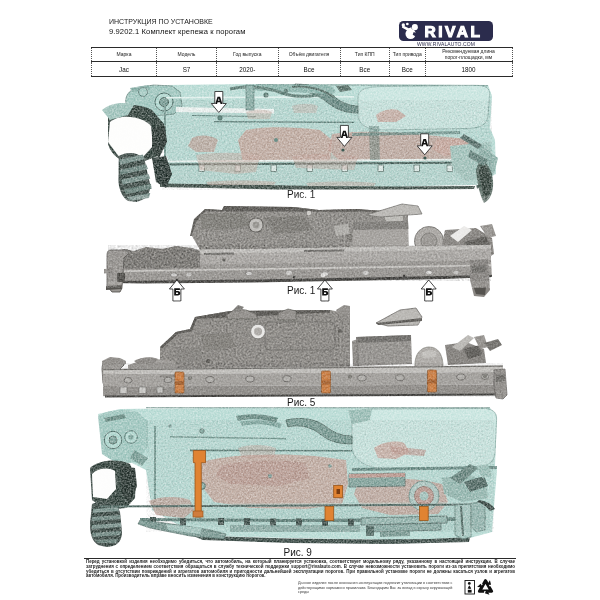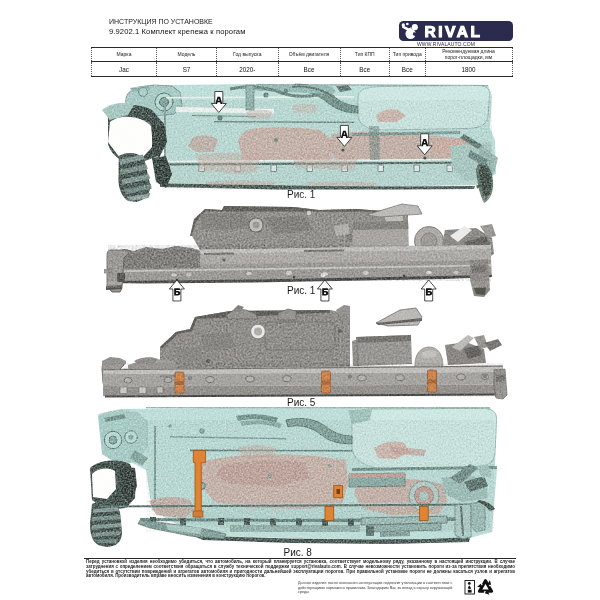--- a/index.html
+++ b/index.html
@@ -1,21 +1,21 @@
 <!DOCTYPE html>
 <html><head>
 <meta charset="utf-8">
 <style>
   html,body{margin:0;padding:0;background:#fff;}
   body{width:600px;height:600px;position:relative;font-family:"Liberation Sans",sans-serif;overflow:hidden;}
   .abs{position:absolute;}
   .hdr1{left:109px;top:18px;font-size:7px;color:#1c1c1c;letter-spacing:0;}
   .hdr2{left:109px;top:27px;font-size:7.6px;font-weight:normal;color:#111;letter-spacing:0.1px;}
   .www{left:399px;top:40.8px;width:94px;text-align:center;font-size:5px;color:#2b2b4a;letter-spacing:0.1px;}
-  .logo{left:399px;top:20.5px;width:114px;height:20px;background:#2b2c4d;border-radius:4.5px;}
+  .logo{left:399px;top:20.5px;width:94px;height:20px;background:#2b2c4d;border-radius:4.5px;}
   .cap{font-size:10px;color:#1a1a1a;}
   table.spec{position:absolute;left:91px;top:46.5px;border-collapse:collapse;table-layout:fixed;}
   table.spec td{border-top:1px solid #2a2a2a;border-bottom:1px solid #2a2a2a;border-left:1px dotted #555;border-right:1px dotted #555;text-align:center;vertical-align:middle;padding:0;}
   td.h{font-size:5px;color:#222;height:13.5px;}
   td.d{font-size:6.3px;color:#111;height:14px;}
   .ftext{left:86px;top:560px;width:429px;font-size:4.45px;line-height:4.8px;color:#1d1d1d;text-align:justify;font-weight:bold;}
   .tiny{left:298px;top:581px;width:162px;font-size:3.8px;line-height:4.6px;color:#3a3a3a;}
   .rule{left:84px;top:557.5px;width:432px;height:1px;background:#2a2a2a;}
 </style>
 </head>
@@ -467,21 +467,21 @@
 
   <g>
     <path d="M103.3,44.5 L115.5,44.5 L115.5,56.7 L111.3,56.7 L111.3,111 L105,111 L105,56.7 L103.3,56.7 Z" fill="#e08332" stroke="#9a561a" stroke-width="0.8"></path>
     <rect x="103" y="105" width="10" height="6" fill="#d07c3c" stroke="#9a561a" stroke-width="0.7"></rect>
     <rect x="243.7" y="79.5" width="8.8" height="12.2" fill="#e08332" stroke="#9a561a" stroke-width="0.8"></rect>
     <path d="M246.5,83 L250,83 L250,88 L246.5,88 Z" fill="#7a3c10"></path>
     <rect x="235" y="100.5" width="8.7" height="14" fill="#e08332" stroke="#9a561a" stroke-width="0.8"></rect>
     <rect x="329.5" y="100.5" width="8.7" height="14" fill="#e08332" stroke="#9a561a" stroke-width="0.8"></rect>
   </g>
 </svg>
-<div class="abs cap" style="left:283.5px;top:546.5px;">Рис. 8</div>
+<div class="abs cap" style="left:283.5px;top:546.5px;">Рис. 9</div>
 
 <div class="abs rule"></div>
 <div class="abs ftext">Перед установкой изделия необходимо убедиться, что автомобиль, на который планируется установка, соответствует модельному ряду, указанному в настоящей инструкции. В случае затруднения с определением соответствия обращаться в службу технической поддержки support@rivalauto.com. В случае невозможности установить пороги из-за препятствия необходимо убедиться в отсутствии повреждений и агрегатов автомобиля и пригодности дальнейшей эксплуатации порогов. При правильной установке пороги не должны касаться узлов и агрегатов автомобиля. Производитель вправе вносить изменения в конструкцию порогов.</div>
 <div class="abs tiny">Данное изделие после окончания эксплуатации подлежит утилизации в соответствии с действующими нормами и правилами. Благодарим Вас за вклад в охрану окружающей среды</div>
 <svg class="abs" style="left:464px;top:579px;" width="30" height="17" viewBox="0 0 30 17">
   <rect x="1" y="1.5" width="9.5" height="13.5" fill="none" stroke="#111" stroke-width="0.9"></rect>
   <circle cx="5.3" cy="4.4" r="1.4" fill="#111"></circle>
   <path d="M3.6 9.6 L5.3 6.2 L7.2 9.2 L6.3 9.9 Z" fill="#111"></path>
   <rect x="3.8" y="10.8" width="3.8" height="2.8" fill="#111"></rect>
   <g transform="translate(21.5,8.3)">

